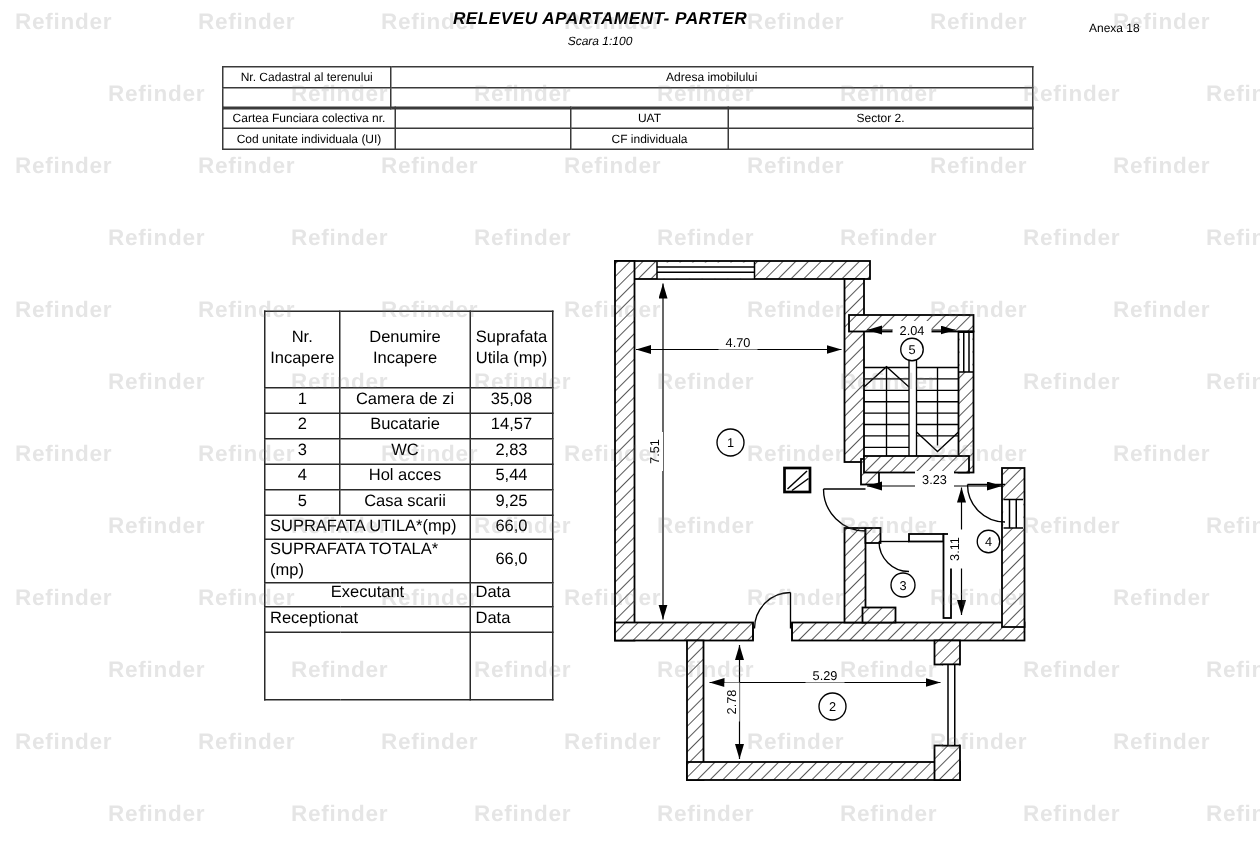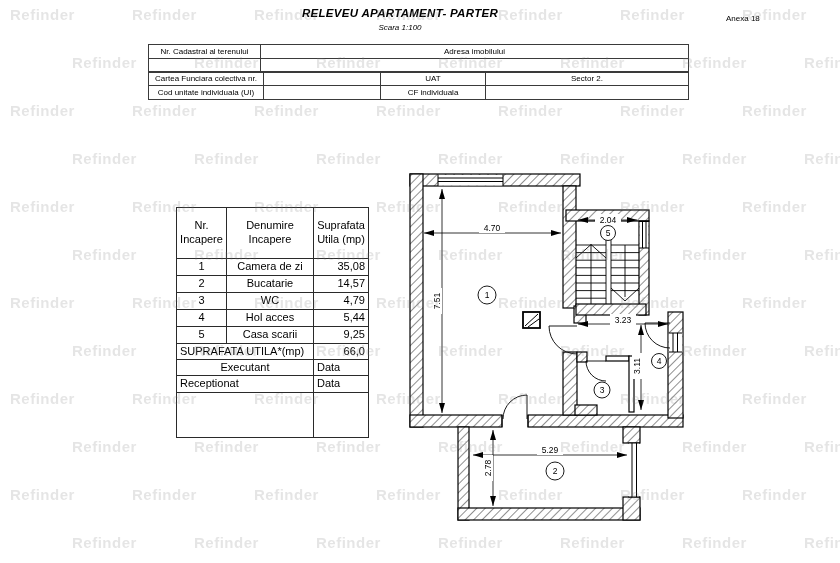--- a/index.html
+++ b/index.html
@@ -10,21 +10,21 @@
   .subtitle{position:absolute;top:23px;left:0;width:800px;text-align:center;
             font-size:8px;font-style:italic;}
   .annex{position:absolute;top:14px;left:726px;font-size:8px;}
   table{border-collapse:collapse;table-layout:fixed;}
   .tblA{position:absolute;left:148px;top:44px;width:540px;font-size:8px;}
   .tblB{position:absolute;left:148px;top:71px;width:540px;font-size:8px;}
   .tblA td,.tblB td{border:1px solid #3a3a3a;height:13px;text-align:center;
                     padding:0 2px;overflow:hidden;white-space:nowrap;}
   .rooms{position:absolute;left:176px;top:207px;width:192px;font-size:11px;}
   .rooms td{border:1px solid #2a2a2a;padding:0 3px;overflow:hidden;line-height:1.25;}
-  .rooms .c{text-align:center;} .rooms .r{text-align:right;} .rooms .l{text-align:left;}
+  .rooms .c{text-align:center;} .rooms .r{text-align:center;} .rooms .l{text-align:left;}
   .name2{text-align:center;}
   .planwrap{position:absolute;left:0;top:0;width:840px;height:563px;}
   .wmlayer{position:absolute;left:0;top:0;width:840px;height:563px;pointer-events:none;z-index:9;}
   .wm{position:absolute;font-size:15px;font-weight:bold;color:rgba(125,125,125,0.20);letter-spacing:.5px;}
   svg text{font-family:"Liberation Sans",sans-serif;}
 </style>
 </head>
 <body>
 
 <div class="page">
@@ -91,34 +91,38 @@
       <td class="r">35,08</td>
     </tr>
     <tr style="height:17px">
       <td class="c">2</td>
       <td class="c">Bucatarie</td>
       <td class="r">14,57</td>
     </tr>
     <tr style="height:17px">
       <td class="c">3</td>
       <td class="c">WC</td>
-      <td class="r">4,79</td>
+      <td class="r">2,83</td>
     </tr>
     <tr style="height:17px">
       <td class="c">4</td>
       <td class="c">Hol acces</td>
       <td class="r">5,44</td>
     </tr>
     <tr style="height:17px">
       <td class="c">5</td>
       <td class="c">Casa scarii</td>
       <td class="r">9,25</td>
     </tr>
     <tr style="height:16px">
       <td class="l" colspan="2">SUPRAFATA UTILA*(mp)</td>
+      <td class="r">66,0</td>
+    </tr>
+    <tr style="height:15px">
+      <td class="l" colspan="2">SUPRAFATA TOTALA*(mp)</td>
       <td class="r">66,0</td>
     </tr>
     <tr style="height:16px">
       <td class="c" colspan="2">Executant</td>
       <td class="l">Data</td>
     </tr>
     <tr style="height:17px">
       <td class="l" colspan="2">Receptionat</td>
       <td class="l">Data</td>
     </tr>

